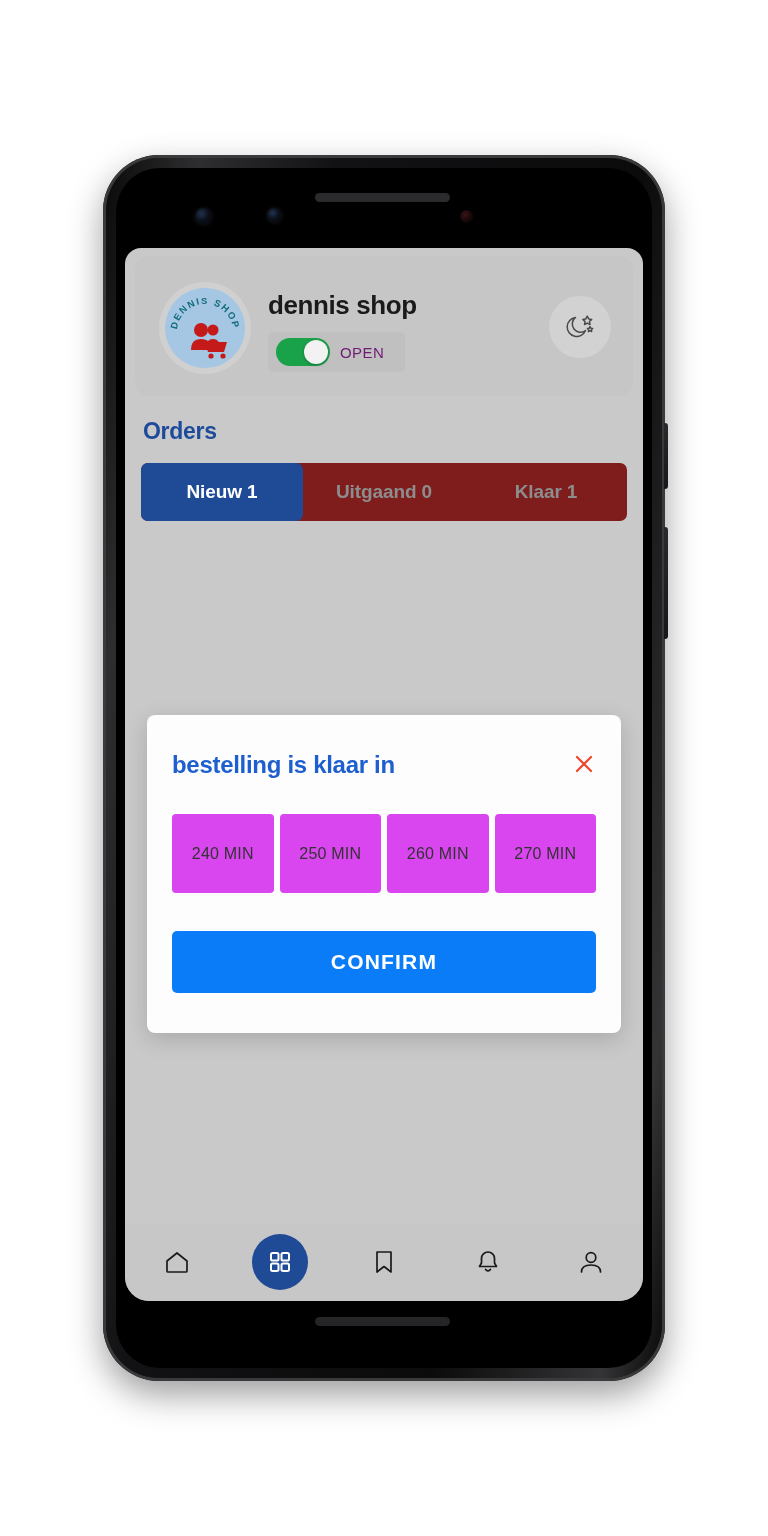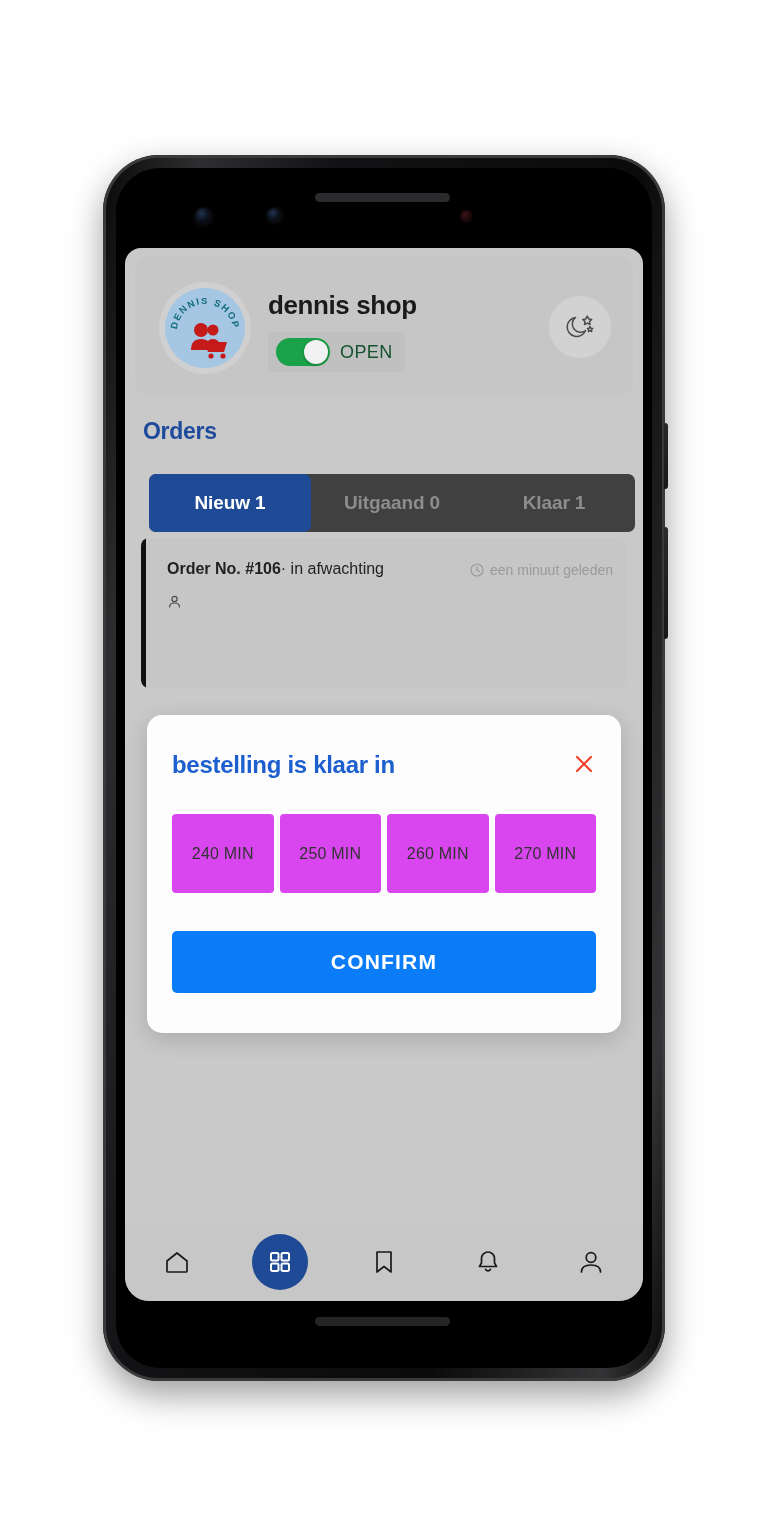--- a/index.html
+++ b/index.html
@@ -145,22 +145,22 @@
   }
   .toggle .knob {
     position: absolute;
     right: 2px; top: 2px;
     width: 24px; height: 24px;
     border-radius: 50%;
     background: #f2f2f2;
     box-shadow: 0 1px 3px rgba(0,0,0,.3);
   }
   .open-label {
-    font-size: 18px;
-    color: #14532d;
+    font-size: 15px;
+    color: #701a75;
     letter-spacing: .4px;
   }
 
   .moon-btn {
     position: absolute;
     right: 22px; top: 40px;
     width: 62px; height: 62px;
     border-radius: 50%;
     background: #d2d2d2;
     display: flex;
@@ -174,26 +174,25 @@
     left: 18px; top: 170px;
     font-size: 23px;
     font-weight: 700;
     color: #1e4a9c;
     letter-spacing: -0.3px;
   }
 
   
   .tabs {
     position: absolute;
-    left: 16px; top: 226px;
+    left: 16px; top: 215px;
     width: 486px; height: 58px;
-    background: #404040;
+    background: #7f1d1d;
     border-radius: 7px;
     display: flex;
-    margin-left: 8px;
   }
   .tab {
     flex: 1;
     display: flex;
     align-items: center;
     justify-content: center;
     font-size: 19px;
     font-weight: 600;
     color: #8d8d8d;
     letter-spacing: -0.1px;
@@ -245,21 +244,21 @@
     font-size: 15px;
     color: #4a4a4a;
   }
 
   
   .modal {
     position: absolute;
     left: 22px; top: 467px;
     width: 474px; height: 318px;
     background: #fdfdfd;
-    border-radius: 15px;
+    border-radius: 8px;
     box-shadow: 0 6px 22px rgba(0,0,0,.16);
   }
   .modal-title {
     position: absolute;
     left: 25px; top: 36px;
     font-size: 24px;
     font-weight: 700;
     color: #1e5fd0;
     letter-spacing: -0.3px;
   }
@@ -387,42 +386,20 @@
       </div>
 
       <div class="orders-title">Orders</div>
 
       <div class="tabs">
         <div class="tab active">Nieuw 1</div>
         <div class="tab">Uitgaand 0</div>
         <div class="tab">Klaar 1</div>
       </div>
 
-      <div class="order-card">
-        <div class="order-accent"></div>
-
-        <div class="order-line1">
-          <b>Order No. #106</b><span>·</span> <span>in afwachting</span>
-        </div>
-
-        <div class="order-time">
-          <svg width="14" height="14" viewBox="0 0 14 14" fill="none" stroke="#9a9a9a" stroke-width="1.2">
-            <circle cx="7" cy="7" r="6"></circle>
-            <path d="M7 3.6 V7 l2.4 1.6" stroke-linecap="round"></path>
-          </svg>
-          <span>een minuut geleden</span>
-        </div>
-
-        <div class="order-line2">
-          <svg width="15" height="15" viewBox="0 0 15 15" fill="none" stroke="#4a4a4a" stroke-width="1.2">
-            <circle cx="7.5" cy="5" r="2.6"></circle>
-            <path d="M2.6 13 q0-4 4.9-4 q4.9 0 4.9 4" stroke-linecap="round"></path>
-          </svg>
-        </div>
-      </div>
 
       <div class="modal">
         <div class="modal-title">bestelling is klaar in</div>
 
         <div class="modal-close">
           <svg width="24" height="24" viewBox="0 0 24 24" fill="none" stroke="#f0452d" stroke-width="2.2" stroke-linecap="round">
             <path d="M5 5 L19 19 M19 5 L5 19"></path>
           </svg>
         </div>
 

